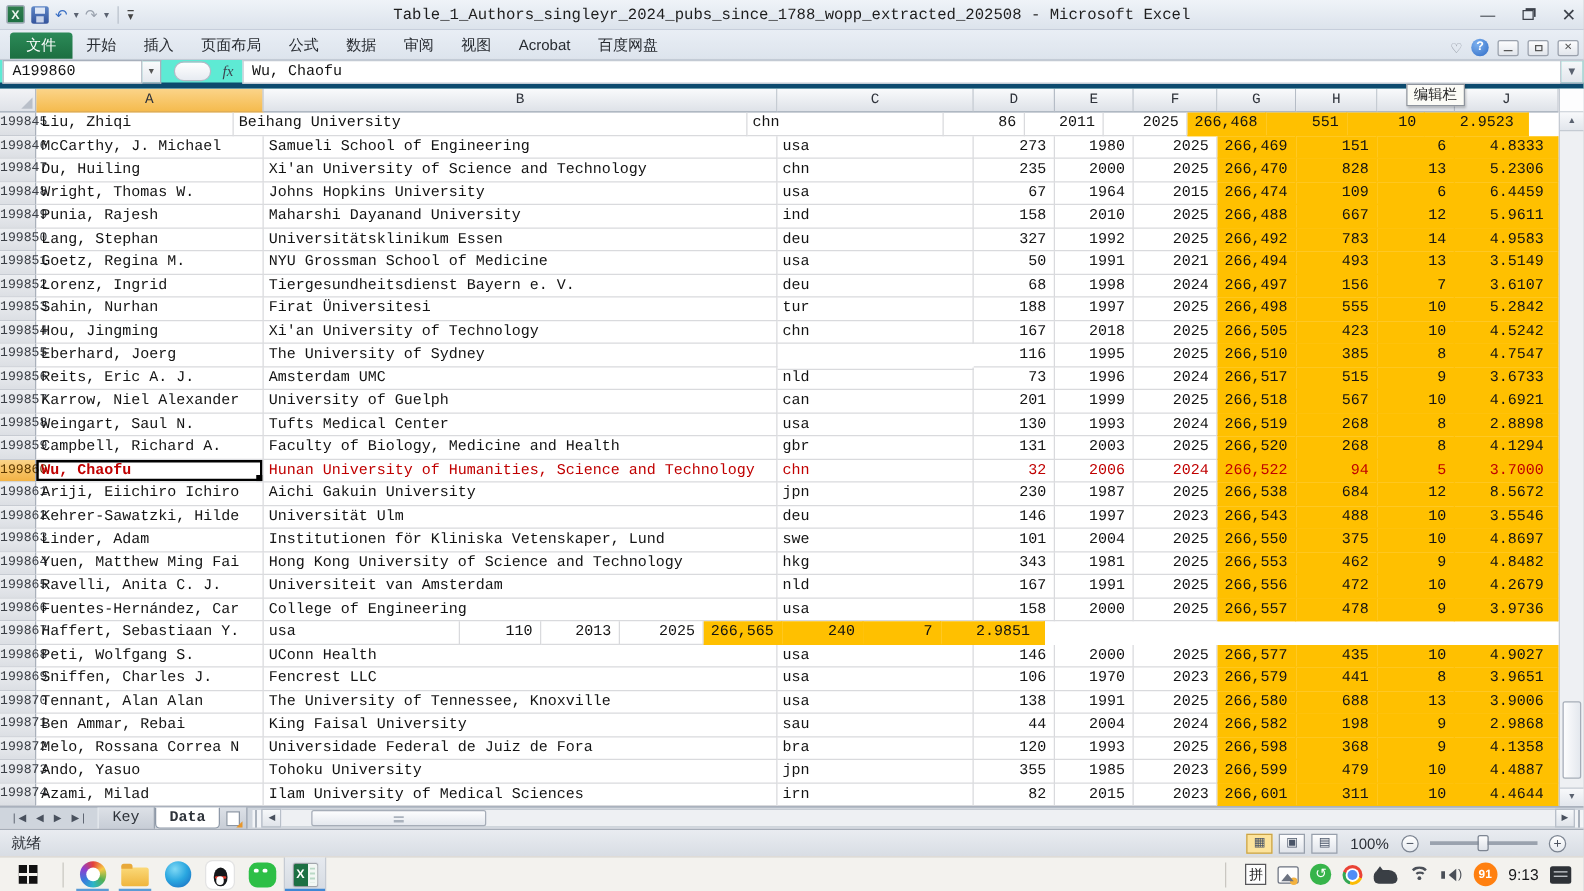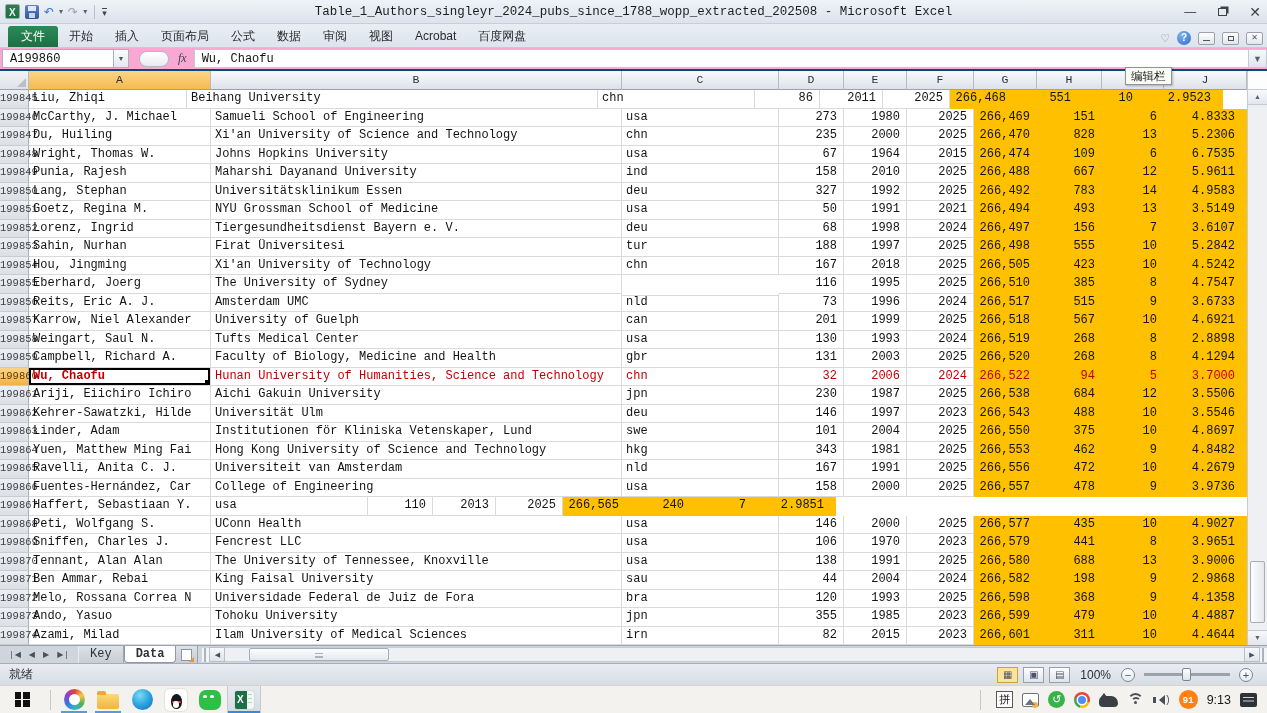--- a/index.html
+++ b/index.html
@@ -37,22 +37,22 @@
 .heart{color:#8d939e;font-size:11px}
 .help{width:14px;height:14px;border-radius:50%;background:radial-gradient(circle at 35% 30%,#7db1ef,#2f6cc6);
   color:#fff;font:bold 10px/14px "Liberation Sans",sans-serif;text-align:center}
 .mini{width:17px;height:13px;border:1px solid #9aa1ac;border-radius:2px;background:linear-gradient(#fdfdfe,#e2e6ec);
   display:flex;align-items:center;justify-content:center}
 .mini .bar{width:7px;height:1.5px;background:#555;margin-top:5px}
 .mini .sq{width:6px;height:5px;border:1.2px solid #555}
 .mini .x{color:#555;font-size:8px;line-height:8px}
 
 
-.fbar{position:absolute;left:0;top:48px;width:100%;height:23px;background:#f9a8d4;
-  border-bottom:2px solid #0c4a6e;display:flex;align-items:center}
+.fbar{position:absolute;left:0;top:48px;width:100%;height:23px;background:#5eead4;
+  border-bottom:5px solid #0c4a6e;display:flex;align-items:center}
 .namebox{width:112px;height:19px;margin-left:2px;background:#fff;border:1px solid #a8b0bc;
   font-size:12px;display:flex;align-items:center;padding-left:7px;color:#111}
 .nbdrop{width:15px;height:19px;border:1px solid #a8b0bc;border-left:none;background:linear-gradient(#fafbfc,#e4e8ee);
   font-size:7px;color:#555;display:flex;align-items:center;justify-content:center}
 .fxpill{width:30px;height:16px;margin-left:10px;border:1px solid #b2bac6;border-radius:8px;
   background:linear-gradient(#ffffff,#e7ebf1)}
 .fxlbl{font-style:italic;font-family:"Liberation Serif","DejaVu Serif",serif;font-size:12px;color:#3e4450;margin:0 7px 0 9px}
 .fval{flex:1;height:19px;background:#fff;border:1px solid #c3cad3;border-right:none;
   font-size:12px;display:flex;align-items:center;padding-left:7px;color:#111}
 .fexp{width:19px;height:19px;background:linear-gradient(#f6f8fa,#e2e6ec);border:1px solid #c3cad3;
@@ -316,21 +316,21 @@
           <div class="rh">199848</div>
           <div class="cell" style="width: 182px;">Wright, Thomas W.</div>
           <div class="cell" style="width: 411px;">Johns Hopkins University</div>
           <div class="cell" style="width: 157px;">usa</div>
           <div class="cell num" style="width: 65px;">67</div>
           <div class="cell num" style="width: 63px;">1964</div>
           <div class="cell num" style="width: 67px;">2015</div>
           <div class="cell num orange" style="width: 63px;">266,474</div>
           <div class="cell num orange" style="width: 65px;">109</div>
           <div class="cell num orange" style="width: 62px;">6</div>
-          <div class="cell num jpad orange" style="width: 83px;">6.7535</div>
+          <div class="cell num jpad orange" style="width: 83px;">6.4459</div>
         </div>
         <div class="row">
           <div class="rh">199849</div>
           <div class="cell" style="width: 182px;">Punia, Rajesh</div>
           <div class="cell" style="width: 411px;">Maharshi Dayanand University</div>
           <div class="cell" style="width: 157px;">ind</div>
           <div class="cell num" style="width: 65px;">158</div>
           <div class="cell num" style="width: 63px;">2010</div>
           <div class="cell num" style="width: 67px;">2025</div>
           <div class="cell num orange" style="width: 63px;">266,488</div>
@@ -485,21 +485,21 @@
           <div class="rh">199861</div>
           <div class="cell" style="width: 182px;">Ariji, Eiichiro Ichiro</div>
           <div class="cell" style="width: 411px;">Aichi Gakuin University</div>
           <div class="cell" style="width: 157px;">jpn</div>
           <div class="cell num" style="width: 65px;">230</div>
           <div class="cell num" style="width: 63px;">1987</div>
           <div class="cell num" style="width: 67px;">2025</div>
           <div class="cell num orange" style="width: 63px;">266,538</div>
           <div class="cell num orange" style="width: 65px;">684</div>
           <div class="cell num orange" style="width: 62px;">12</div>
-          <div class="cell num jpad orange" style="width: 83px;">3.5506</div>
+          <div class="cell num jpad orange" style="width: 83px;">8.5672</div>
         </div>
         <div class="row">
           <div class="rh">199862</div>
           <div class="cell" style="width: 182px;">Kehrer-Sawatzki, Hilde</div>
           <div class="cell" style="width: 411px;">Universität Ulm</div>
           <div class="cell" style="width: 157px;">deu</div>
           <div class="cell num" style="width: 65px;">146</div>
           <div class="cell num" style="width: 63px;">1997</div>
           <div class="cell num" style="width: 67px;">2023</div>
           <div class="cell num orange" style="width: 63px;">266,543</div>

